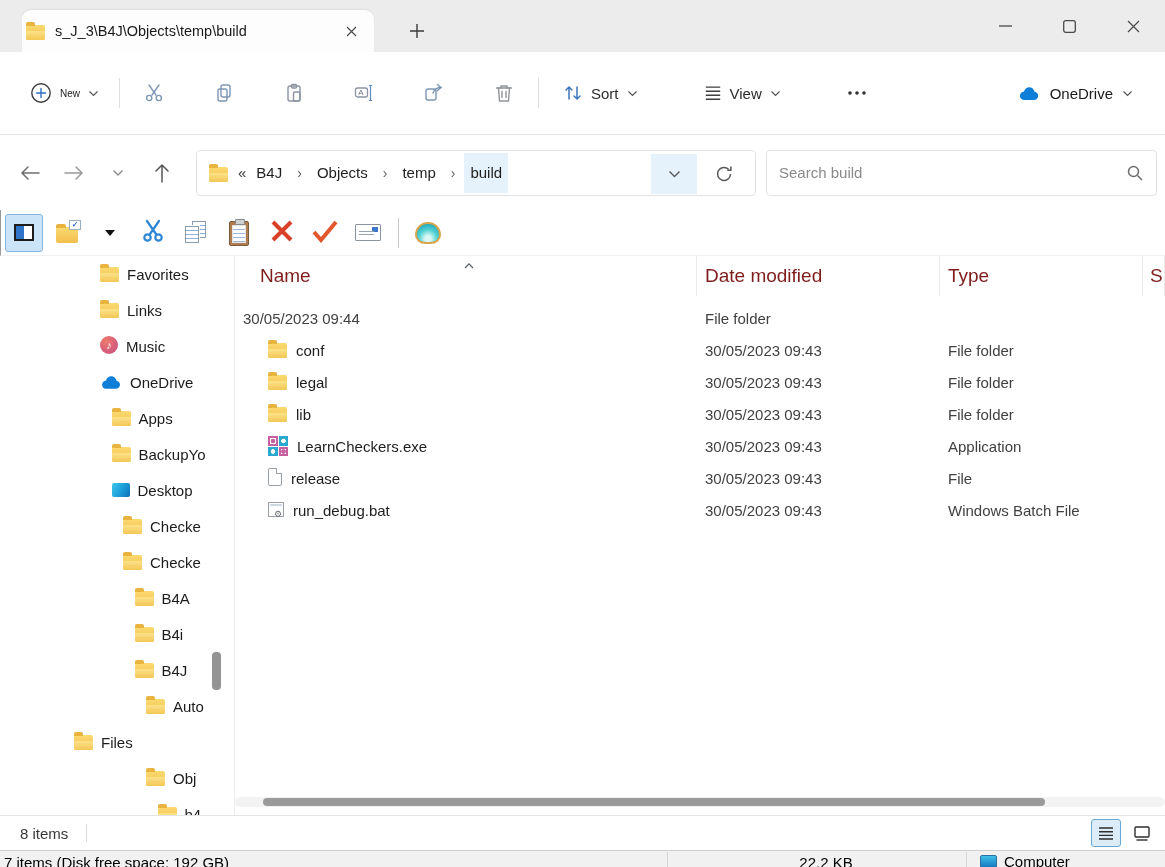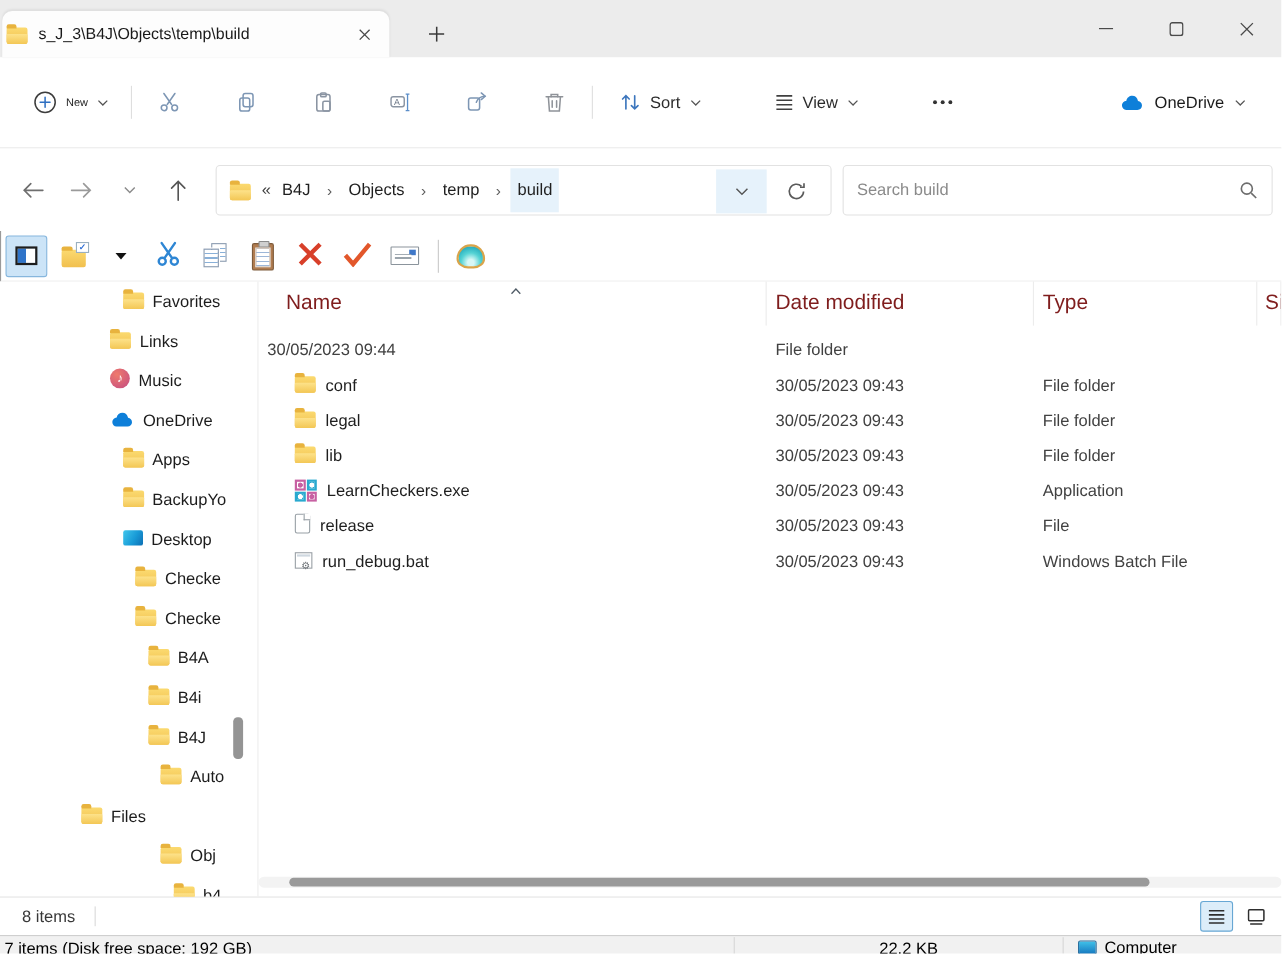--- a/index.html
+++ b/index.html
@@ -1,21 +1,21 @@
 <!DOCTYPE html>
 <html><head>
 <meta charset="utf-8">
 <style>
   *{box-sizing:border-box;margin:0;padding:0;font-family:"Liberation Sans",sans-serif}
   html,body{width:1165px;height:867px;overflow:hidden;background:#fff}
   button{background:none;border:none;cursor:default;font-family:inherit}
 
   
   .titlebar{height:52px;background:#ececec;display:flex;align-items:flex-end;position:relative}
-  .tab{margin-left:2px;width:352px;height:42px;background:#fdfdfd;border-radius:9px 9px 0 0;
+  .tab{margin-left:22px;width:352px;height:42px;background:#fdfdfd;border-radius:9px 9px 0 0;
        display:flex;align-items:center;padding:0 10px 0 4px;box-shadow:0 -1px 2px rgba(0,0,0,.06)}
   .tab-title{flex:1;font-size:14.5px;color:#191919;white-space:nowrap;overflow:hidden;margin-left:10px}
   .tab-close{width:26px;height:26px;display:flex;align-items:center;justify-content:center}
   .newtab{width:34px;height:34px;margin:0 0 4px 26px;display:flex;align-items:center;justify-content:center;font-size:20px;color:#3a3a3a}
   .win-controls{position:absolute;right:0;top:0;height:52px;display:flex}
   .win-controls button{width:64px;height:100%;display:flex;align-items:center;justify-content:center}
 
   
   .cmdbar{height:83px;background:#fff;border-bottom:1px solid #e5e5e5;display:flex;align-items:center;padding:0 26px 0 22px}
   .cmd-new{display:flex;align-items:center;gap:8px;font-size:10px;color:#1b1b1b;height:40px;padding:0 8px}
@@ -366,21 +366,21 @@
       <span class="fi fi-divider"></span>
     </button>
     <button class="cbtn">
       <span class="fi fi-shell"></span>
     </button>
   </div>
 
 <div class="main">
   <div class="sidebar">
 
-  <button class="srow" style="padding-left: 100px; justify-content: center;">
+  <button class="srow" style="padding-left: 100px;">
         <span><span class="fi fi-folder"></span></span>
         <span>Favorites</span>
       </button>
       <button class="srow" style="padding-left: 100px;">
         <span><span class="fi fi-folder"></span></span>
         <span>Links</span>
       </button>
       <button class="srow" style="padding-left: 100px;">
         <span><span class="fi fi-music"></span></span>
         <span>Music</span>

